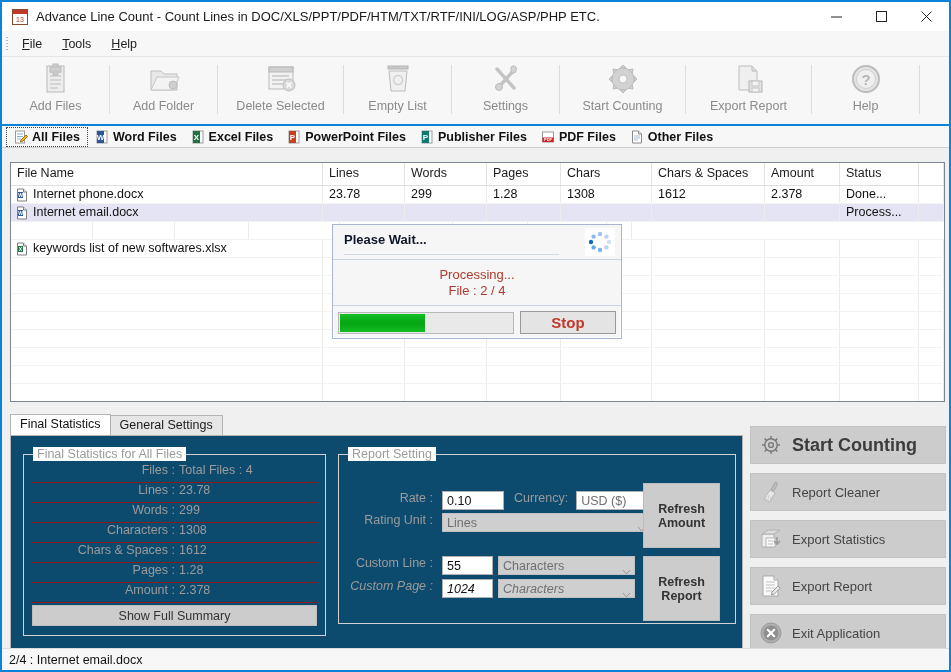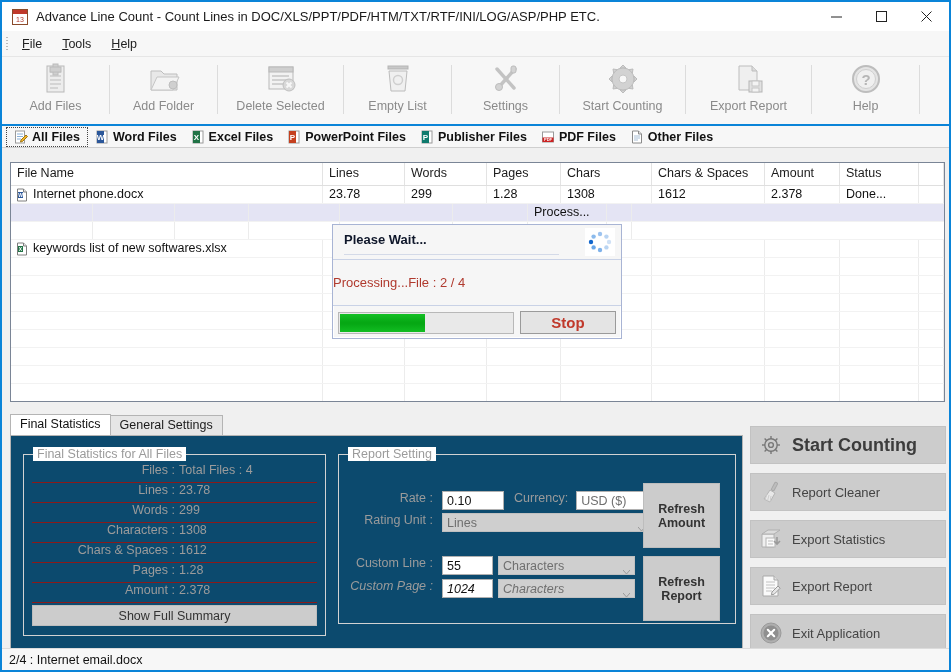--- a/index.html
+++ b/index.html
@@ -124,22 +124,22 @@
   .pw-title{
     position:absolute;left:11px;top:7px;font-size:13px;font-weight:bold;color:#0f172a;
   }
   .pw-rule{
     position:absolute;left:11px;right:62px;bottom:4px;height:1px;background:#d4dae8;
   }
   .pw-spin{
     position:absolute;right:6px;top:3px;width:30px;height:28px;background:#fff;
   }
   .pw-body{
-    height:45px;display:flex;flex-direction:row;align-items:center;
-    border-bottom:1px solid #c9d2e6;background:#f6f6f6;
+    height:45px;display:flex;flex-direction:column;align-items:center;
+    justify-content:center;border-bottom:1px solid #c9d2e6;background:#f6f6f6;
   }
   .pw-body div{font-size:13px;color:#b03a2e;line-height:16px;}
   .pw-foot{height:33px;display:flex;align-items:center;padding:0 5px;gap:6px;}
   .pbar{
     flex:1;height:22px;border:1px solid #b8b8b8;background:#e9e9e9;
     box-sizing:border-box;position:relative;
   }
   .pbar .fill{
     position:absolute;left:1px;top:1px;bottom:1px;width:50%;
     background:linear-gradient(to bottom,#14c024 0%,#06a814 45%,#06a814 55%,#12bd22 100%);
@@ -505,20 +505,31 @@
         <div class="cell" style="width:82px">299</div>
         <div class="cell" style="width:74px">1.28</div>
         <div class="cell" style="width:91px">1308</div>
         <div class="cell" style="width:113px">1612</div>
         <div class="cell" style="width:75px">2.378</div>
         <div class="cell" style="width:79px">Done...</div>
         <div class="cell" style="width:25px"></div>
       </div>
 
       <div class="lv-row sel">
+        <div class="cell name" style="width:312px">
+          <span class="fico">
+            <svg width="14" height="14" viewBox="0 0 14 14">
+                <path d="M2.5 1 h6 l3 3 v9 h-9 Z" fill="#fff" stroke="#7f7f7f"></path>
+                <path d="M8.5 1 v3 h3" fill="#e8e8e8" stroke="#7f7f7f"></path>
+                <rect x="3" y="4" width="5" height="6" fill="#2b579a"></rect>
+                <text x="5.5" y="9" font-size="5" font-weight="bold" fill="#fff" text-anchor="middle" font-family="Liberation Sans, sans-serif">W</text>
+              </svg>
+          </span>
+          <span>Internet email.docx</span>
+        </div>
         <div class="cell" style="width:82px"></div>
         <div class="cell" style="width:82px"></div>
         <div class="cell" style="width:74px"></div>
         <div class="cell" style="width:91px"></div>
         <div class="cell" style="width:113px"></div>
         <div class="cell" style="width:75px"></div>
         <div class="cell" style="width:79px">Process...</div>
         <div class="cell" style="width:25px"></div>
       </div>
 

